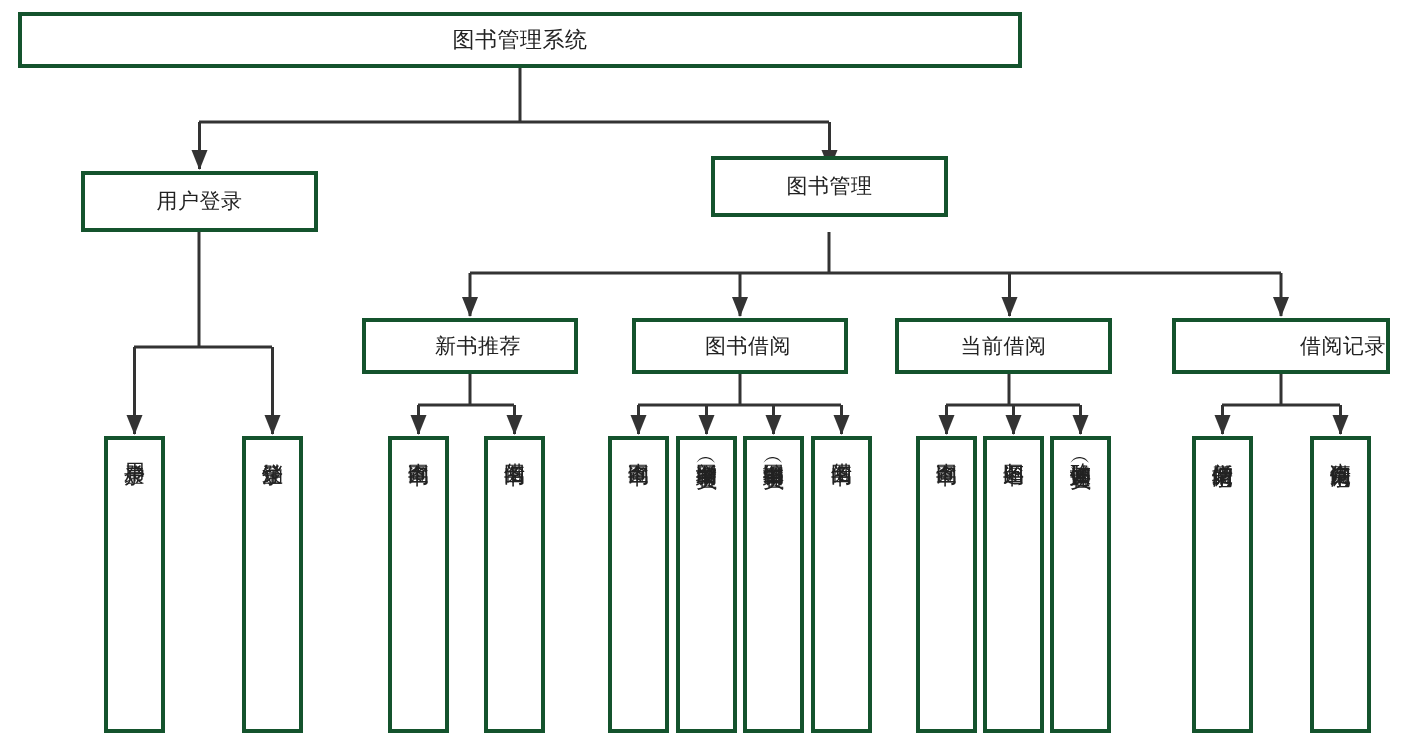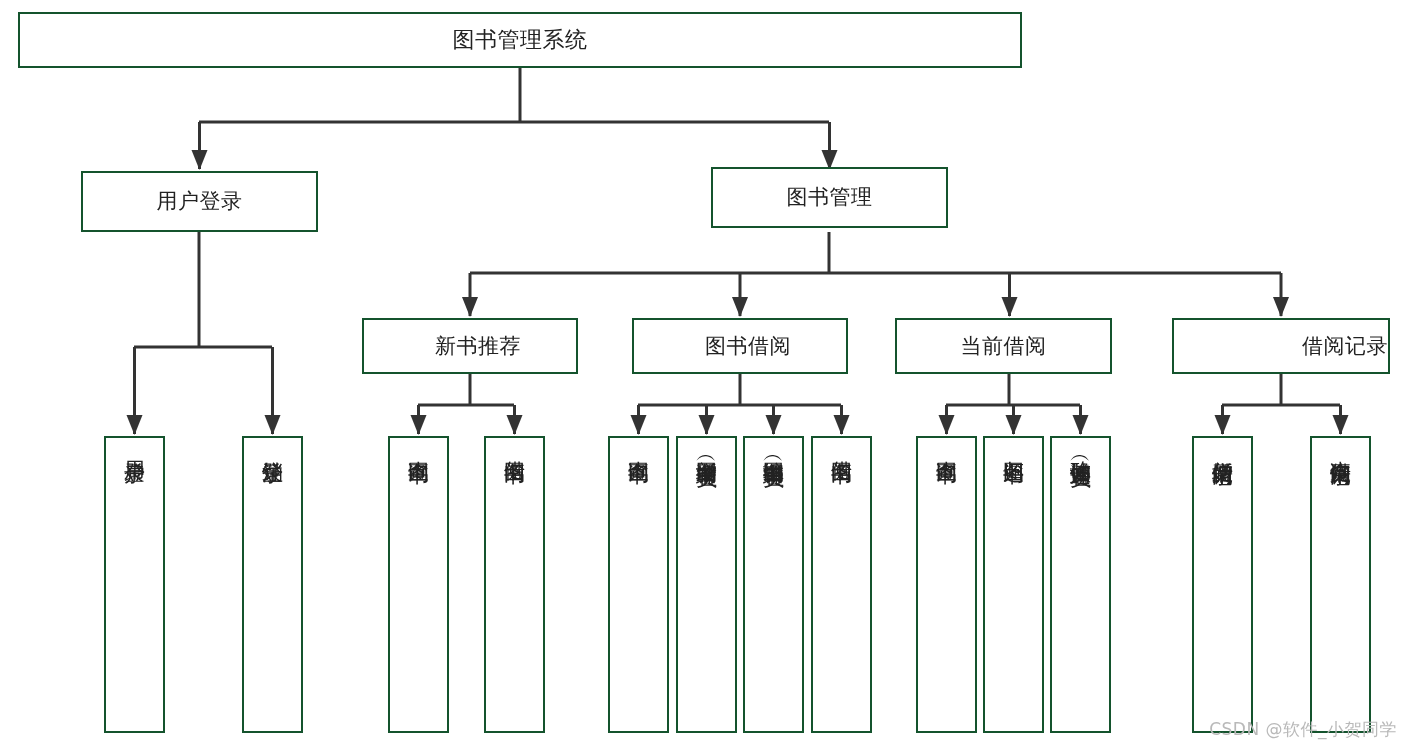--- a/index.html
+++ b/index.html
@@ -20,21 +20,21 @@
   #wires {
     position: absolute;
     left: 0;
     top: 0;
     width: 1405px;
     height: 747px;
   }
   .node {
     position: absolute;
     box-sizing: border-box;
-    border: 2px solid #14532d;
+    border: 4px solid #14532d;
     background: #ffffff;
     display: flex;
     align-items: center;
     justify-content: center;
     color: #222222;
   }
   .node .label {
     display: block;
     text-align: center;
     line-height: 1.05;
@@ -125,21 +125,21 @@
       <line x1="1340.5" y1="405" x2="1340.5" y2="434" stroke="#333333" stroke-width="3"></line>
       <path d="M 1332.5 415 L 1348.5 415 L 1340.5 435 Z" fill="#333333"></path>
     </svg>
   <div id="nodes">
       <div class="node horiz root" style="left: 18px; top: 12px; width: 1004px; height: 56px;">
         <span class="label">图书管理系统</span>
       </div>
       <div class="node horiz" style="left: 81px; top: 171px; width: 237px; height: 61px;">
         <span class="label">用户登录</span>
       </div>
-      <div class="node horiz" style="left: 711px; top: 167px; width: 237px; height: 61px;">
+      <div class="node horiz" style="left: 711px; top: 156px; width: 237px; height: 61px;">
         <span class="label">图书管理</span>
       </div>
       <div class="node horiz" style="left: 362px; top: 318px; width: 216px; height: 56px; padding-left: 16px;">
         <span class="label">新书推荐</span>
       </div>
       <div class="node horiz" style="left: 632px; top: 318px; width: 216px; height: 56px; padding-left: 16px;">
         <span class="label">图书借阅</span>
       </div>
       <div class="node horiz" style="left: 895px; top: 318px; width: 217px; height: 56px;">
         <span class="label">当前借阅</span>
@@ -180,14 +180,13 @@
       <div class="node vert" style="left: 1050px; top: 436px; width: 61px; height: 297px;">
         <span class="label">确认归还（管理员）</span>
       </div>
       <div class="node vert" style="left: 1192px; top: 436px; width: 61px; height: 297px;">
         <span class="label">新增借阅记录</span>
       </div>
       <div class="node vert" style="left: 1310px; top: 436px; width: 61px; height: 297px;">
         <span class="label">查询借阅记录</span>
       </div>
     </div>
-  <div class="watermark">CSDN @软件_小贺同学</div>
 </div>
 
 </body></html>

